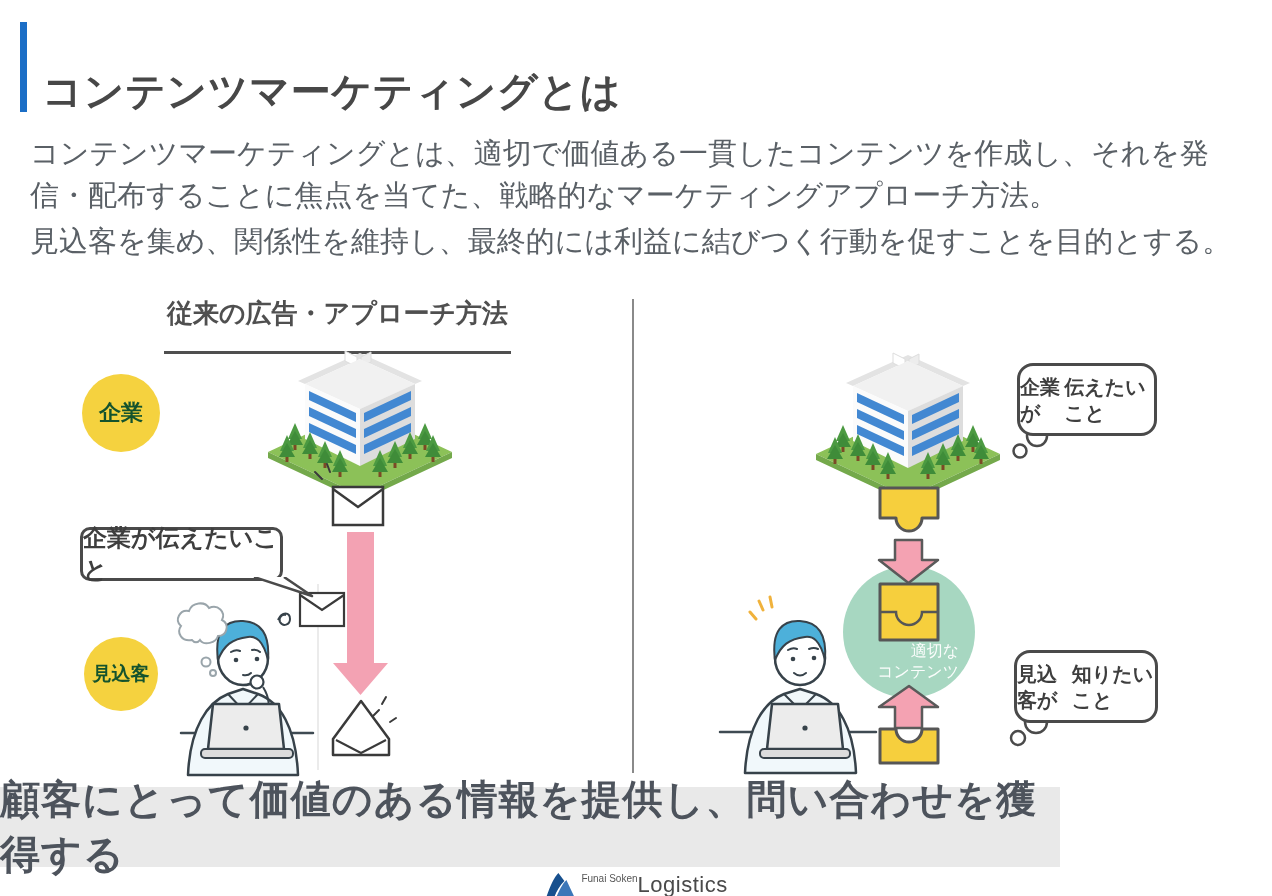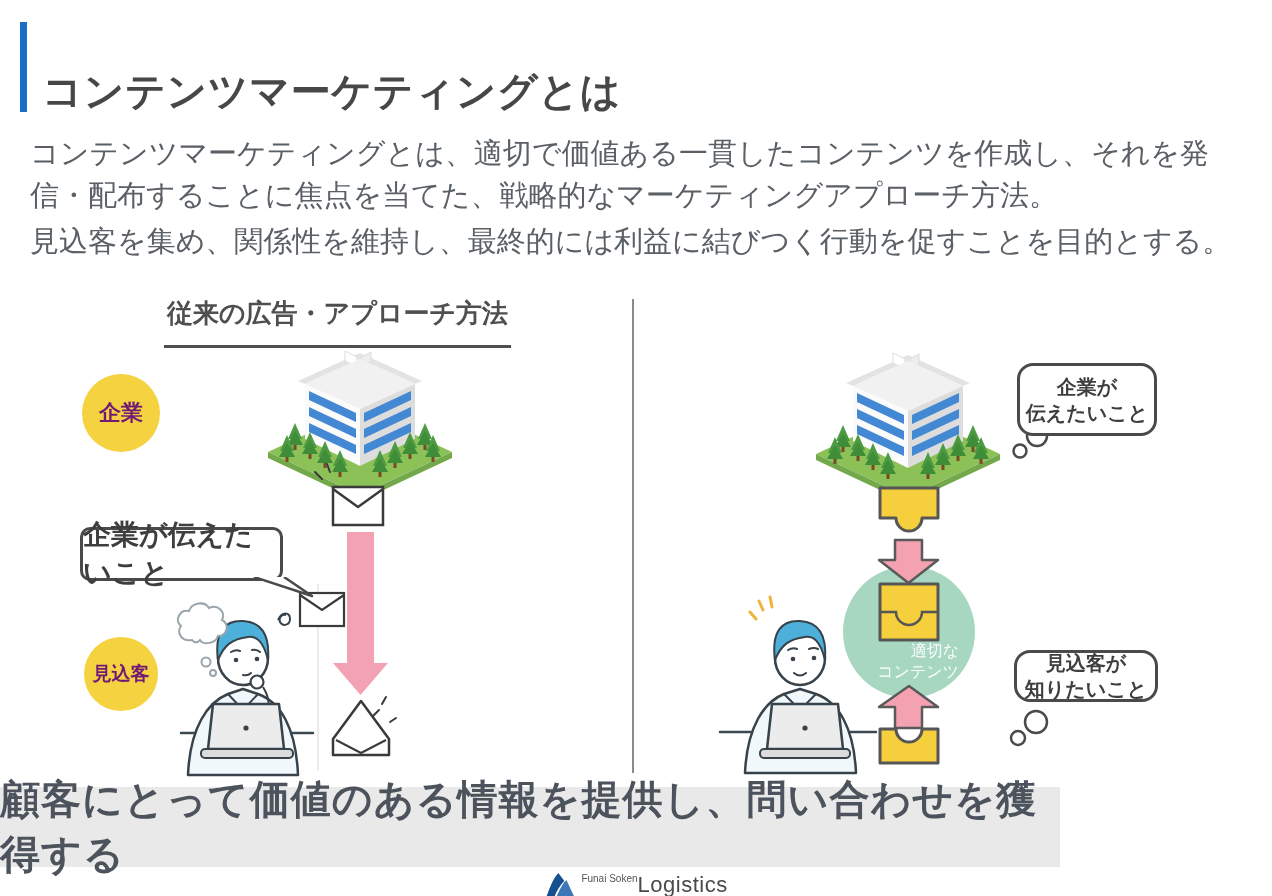--- a/index.html
+++ b/index.html
@@ -22,37 +22,37 @@
 
 .accent-bar{position:absolute;left:20px;top:0;width:7px;height:90px;background:var(--accent-blue);}
 .page-title{position:absolute;left:42px;top:42px;font-size:40px;font-weight:bold;color:var(--title-text);letter-spacing:.5px;}
 .intro{position:absolute;left:30px;width:1218px;font-size:29px;color:var(--body-text);line-height:42px;}
 .intro.p1{top:110px;}
 .intro.p2{top:198px;}
 
 .col-heading{position:absolute;top:274px;text-align:center;font-size:26px;font-weight:bold;color:var(--heading-text);}
 .col-heading.left{left:60px;width:555px;}
 .col-heading.right{left:660px;width:500px;}
-.col-heading span{display:inline-block;border-bottom:3px solid var(--heading-text);padding:0 3px 14px;}
+.col-heading span{display:inline-block;border-bottom:3px solid var(--heading-text);padding:0 3px 20px;}
 .divider{position:absolute;left:632px;top:277px;width:2px;height:474px;background:#8a8a8a;}
 
 .illu{position:absolute;}
 .illu.left{left:60px;top:320px;width:400px;height:440px;}
 .illu.right{left:700px;top:320px;width:480px;height:440px;}
 
-.tag-circle{position:absolute;border-radius:50%;background:var(--highlight-yellow);display:flex;align-items:center;justify-content:center;font-weight:bold;color:#701a75;}
+.tag-circle{position:absolute;border-radius:50%;background:var(--highlight-yellow);display:flex;align-items:center;justify-content:center;font-weight:bold;color:#14532d;}
 .tag-company{left:82px;top:352px;width:78px;height:78px;font-size:22px;}
 .tag-prospect{left:84px;top:615px;width:74px;height:74px;font-size:19px;}
 
-.speech-bubble{position:absolute;left:80px;top:505px;width:203px;height:54px;background:#fff;border:3px solid #4a4a4a;border-radius:10px;display:flex;align-items:center;justify-content:center;font-size:28px;font-weight:bold;color:#3e3e3e;z-index:3;}
+.speech-bubble{position:absolute;left:80px;top:505px;width:203px;height:54px;background:#fff;border:3px solid #4a4a4a;border-radius:10px;display:flex;align-items:center;justify-content:center;font-size:24px;font-weight:bold;color:#3e3e3e;z-index:3;}
 .speech-tail{position:absolute;left:250px;top:555px;z-index:4;}
 
-.thought-bubble{position:absolute;background:#fff;border:3px solid #4a4a4a;border-radius:16px;display:flex;flex-direction:column;align-items:center;justify-content:center;font-size:20px;font-weight:bold;color:#3e3e3e;line-height:26px;z-index:3;}
+.thought-bubble{position:absolute;background:#fff;border:3px solid #4a4a4a;border-radius:16px;display:flex;flex-direction:row;align-items:center;justify-content:center;font-size:20px;font-weight:bold;color:#3e3e3e;line-height:26px;z-index:3;}
 .tb1{left:1017px;top:341px;width:140px;height:73px;}
-.tb2{left:1014px;top:628px;width:144px;height:52px;}
+.tb2{left:1014px;top:628px;width:144px;height:73px;}
 
 .content-label{position:absolute;left:859px;top:618px;width:100px;text-align:right;font-size:16px;line-height:21px;color:rgba(255,255,255,.95);z-index:3;}
 
 .banner{position:absolute;left:0;top:765px;width:1060px;height:80px;background:var(--banner-bg);display:flex;align-items:center;}
 .banner-text{font-size:40px;font-weight:bold;color:var(--banner-text);letter-spacing:1px;}
 
 .footer-logo{position:absolute;left:50%;top:849px;transform:translateX(-50%);display:flex;align-items:center;gap:7px;}
 .logo-text{display:flex;flex-direction:row;line-height:1;}
 .logo-line1{font-size:10px;color:#555;margin-bottom:2px;}
 .logo-line2{font-size:22px;color:#4a4a4a;letter-spacing:.5px;}

